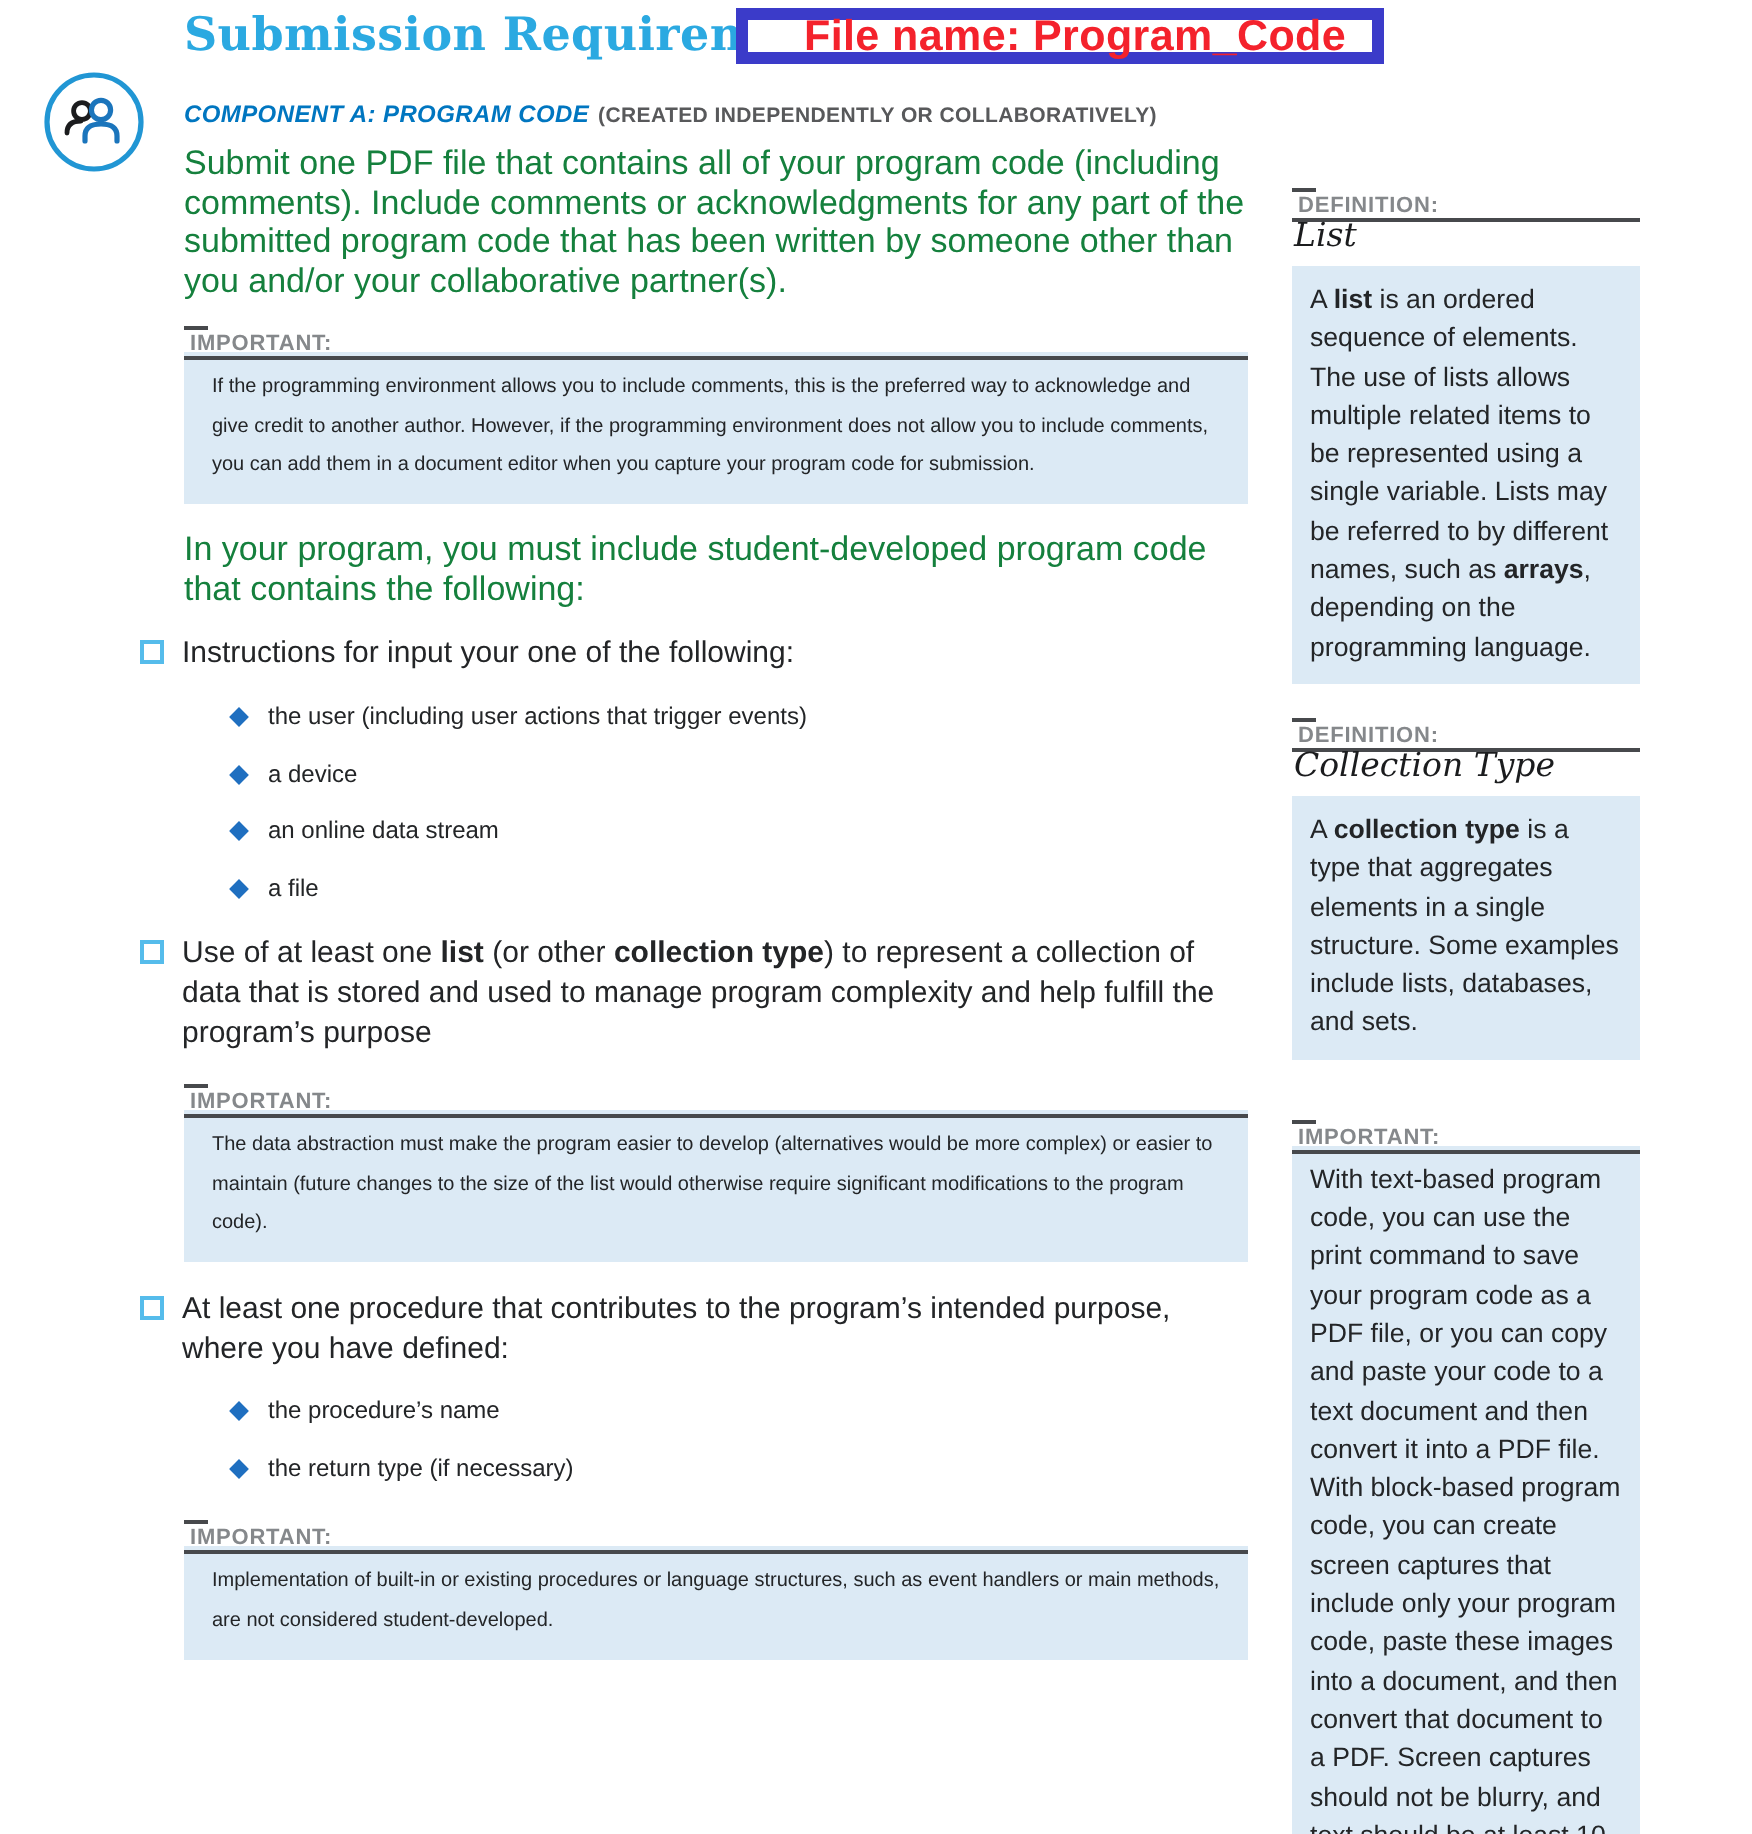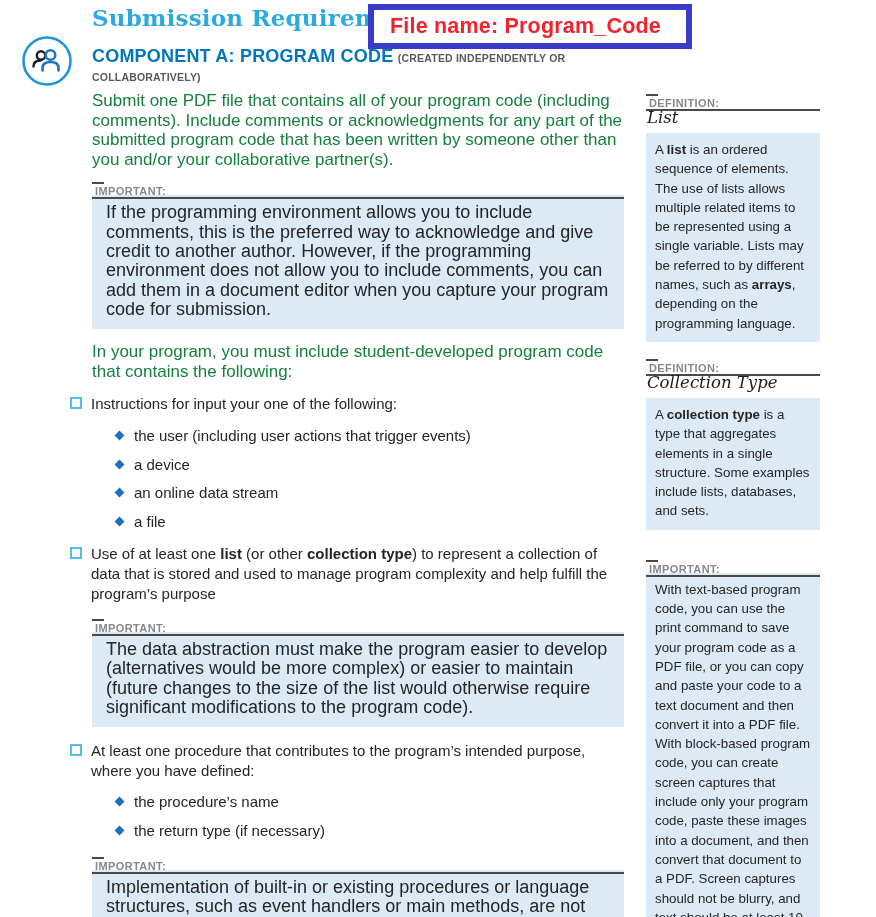--- a/index.html
+++ b/index.html
@@ -14,79 +14,79 @@
   .main-col { position:absolute; left:92px; top:4px; width:532px; }
   .page-title {
     font-family:"DejaVu Serif", serif;
     font-weight:700;
     font-size:23px;
     color:#2BA9E1;
     letter-spacing:.2px;
     margin-bottom:17px;
   }
   .section-head { margin-bottom:5px; line-height:17px; }
-  .comp-heading { font-weight:bold; font-size:18px; color:#0076C0; letter-spacing:.2px; }
+  .comp-heading { font-weight:bold; font-size:12px; color:#0076C0; letter-spacing:.2px;font-style:italic; }
   .comp-subheading { font-weight:bold; font-size:10.5px; color:#58595B; letter-spacing:.2px; }
   .body-text { font-size:17px; line-height:19.6px; color:#15803d; }
   .lead-in { margin:13px 0 13px 0; }
 
   
   .note-head { display:flex; height:15px; align-items:stretch; margin-bottom:2px;flex-direction:column; }
   .seg-l { width:12px; border-top:2px solid #47494c; margin-top:4px; }
   .note-label { font-weight:bold; font-size:11px; color:#85888B; letter-spacing:.4px; padding:1px 4px 0 3px; }
   .seg-r { flex:1; border-bottom:2px solid #47494c; margin-bottom:1px; }
 
   .blue-box {
     background:#DCEAF5;
     padding:8px 14px 10px 14px;
-    font-size:18px;
+    font-size:10px;
     line-height:19.3px;
     color:#232527;
   }
   .note-block { margin:9px 0 12px 0; }
   .note-block.in-list { margin:12px 0 14px 0; }
 
   
   .checklist { margin-top:2px; }
   .check-item { display:flex; gap:9px; margin:13px 0 12px -22px; }
   .checkbox {
     flex:0 0 12px; width:12px; height:12px;
     border:2px solid #55BCEB; margin-top:3px; background:#fff;
   }
   .check-text { font-size:15px; line-height:19.6px; }
   .sub-list { margin:10px 0 12px 24px; }
   .sub-item { display:flex; gap:11px; margin:9px 0; align-items:flex-start; }
   .diamond {
     flex:0 0 7px; width:7px; height:7px;
     background:#1F6FC0; transform:rotate(45deg); margin-top:6px;
   }
-  .sub-text { font-size:15px; line-height:19.6px; }
+  .sub-text { font-size:12px; line-height:19.6px; }
 
   
   .sidebar { position:absolute; left:646px; top:90px; width:174px; }
   .def-term {
     font-family:"DejaVu Serif", serif;
     font-style:italic; font-size:16.5px; color:#1b1c1e;
     margin:3px 0 6px 1px;
   }
   .side-box {
     background:#DCEAF5;
     padding:7px 9px 9px 9px;
     font-size:13.3px;
     line-height:19.3px;
   }
   .def-block { margin-bottom:13px; }
   .def-block.second { margin-bottom:26px; }
   .side-important .side-box { min-height:371px; }
 
   
   .annotation {
-    position:absolute; left:368px; top:4px; width:324px; height:45px;
+    position:absolute; left:368px; top:4px; width:324px; height:28px;
     background:#ffffff; border:6px solid #3B3BC9;
-    display:flex; align-items:center; padding-left:16px;
+    display:flex; align-items:center; padding-left:28px;
     z-index:10;
   }
   .annotation-text { font-weight:bold; font-size:21.5px; color:#F4222C; letter-spacing:.2px; }
 
   
   .icon-badge { position:absolute; left:21px; top:35px; width:52px; height:52px; }
 
   strong { font-weight:bold; }
 </style>
 </head>

